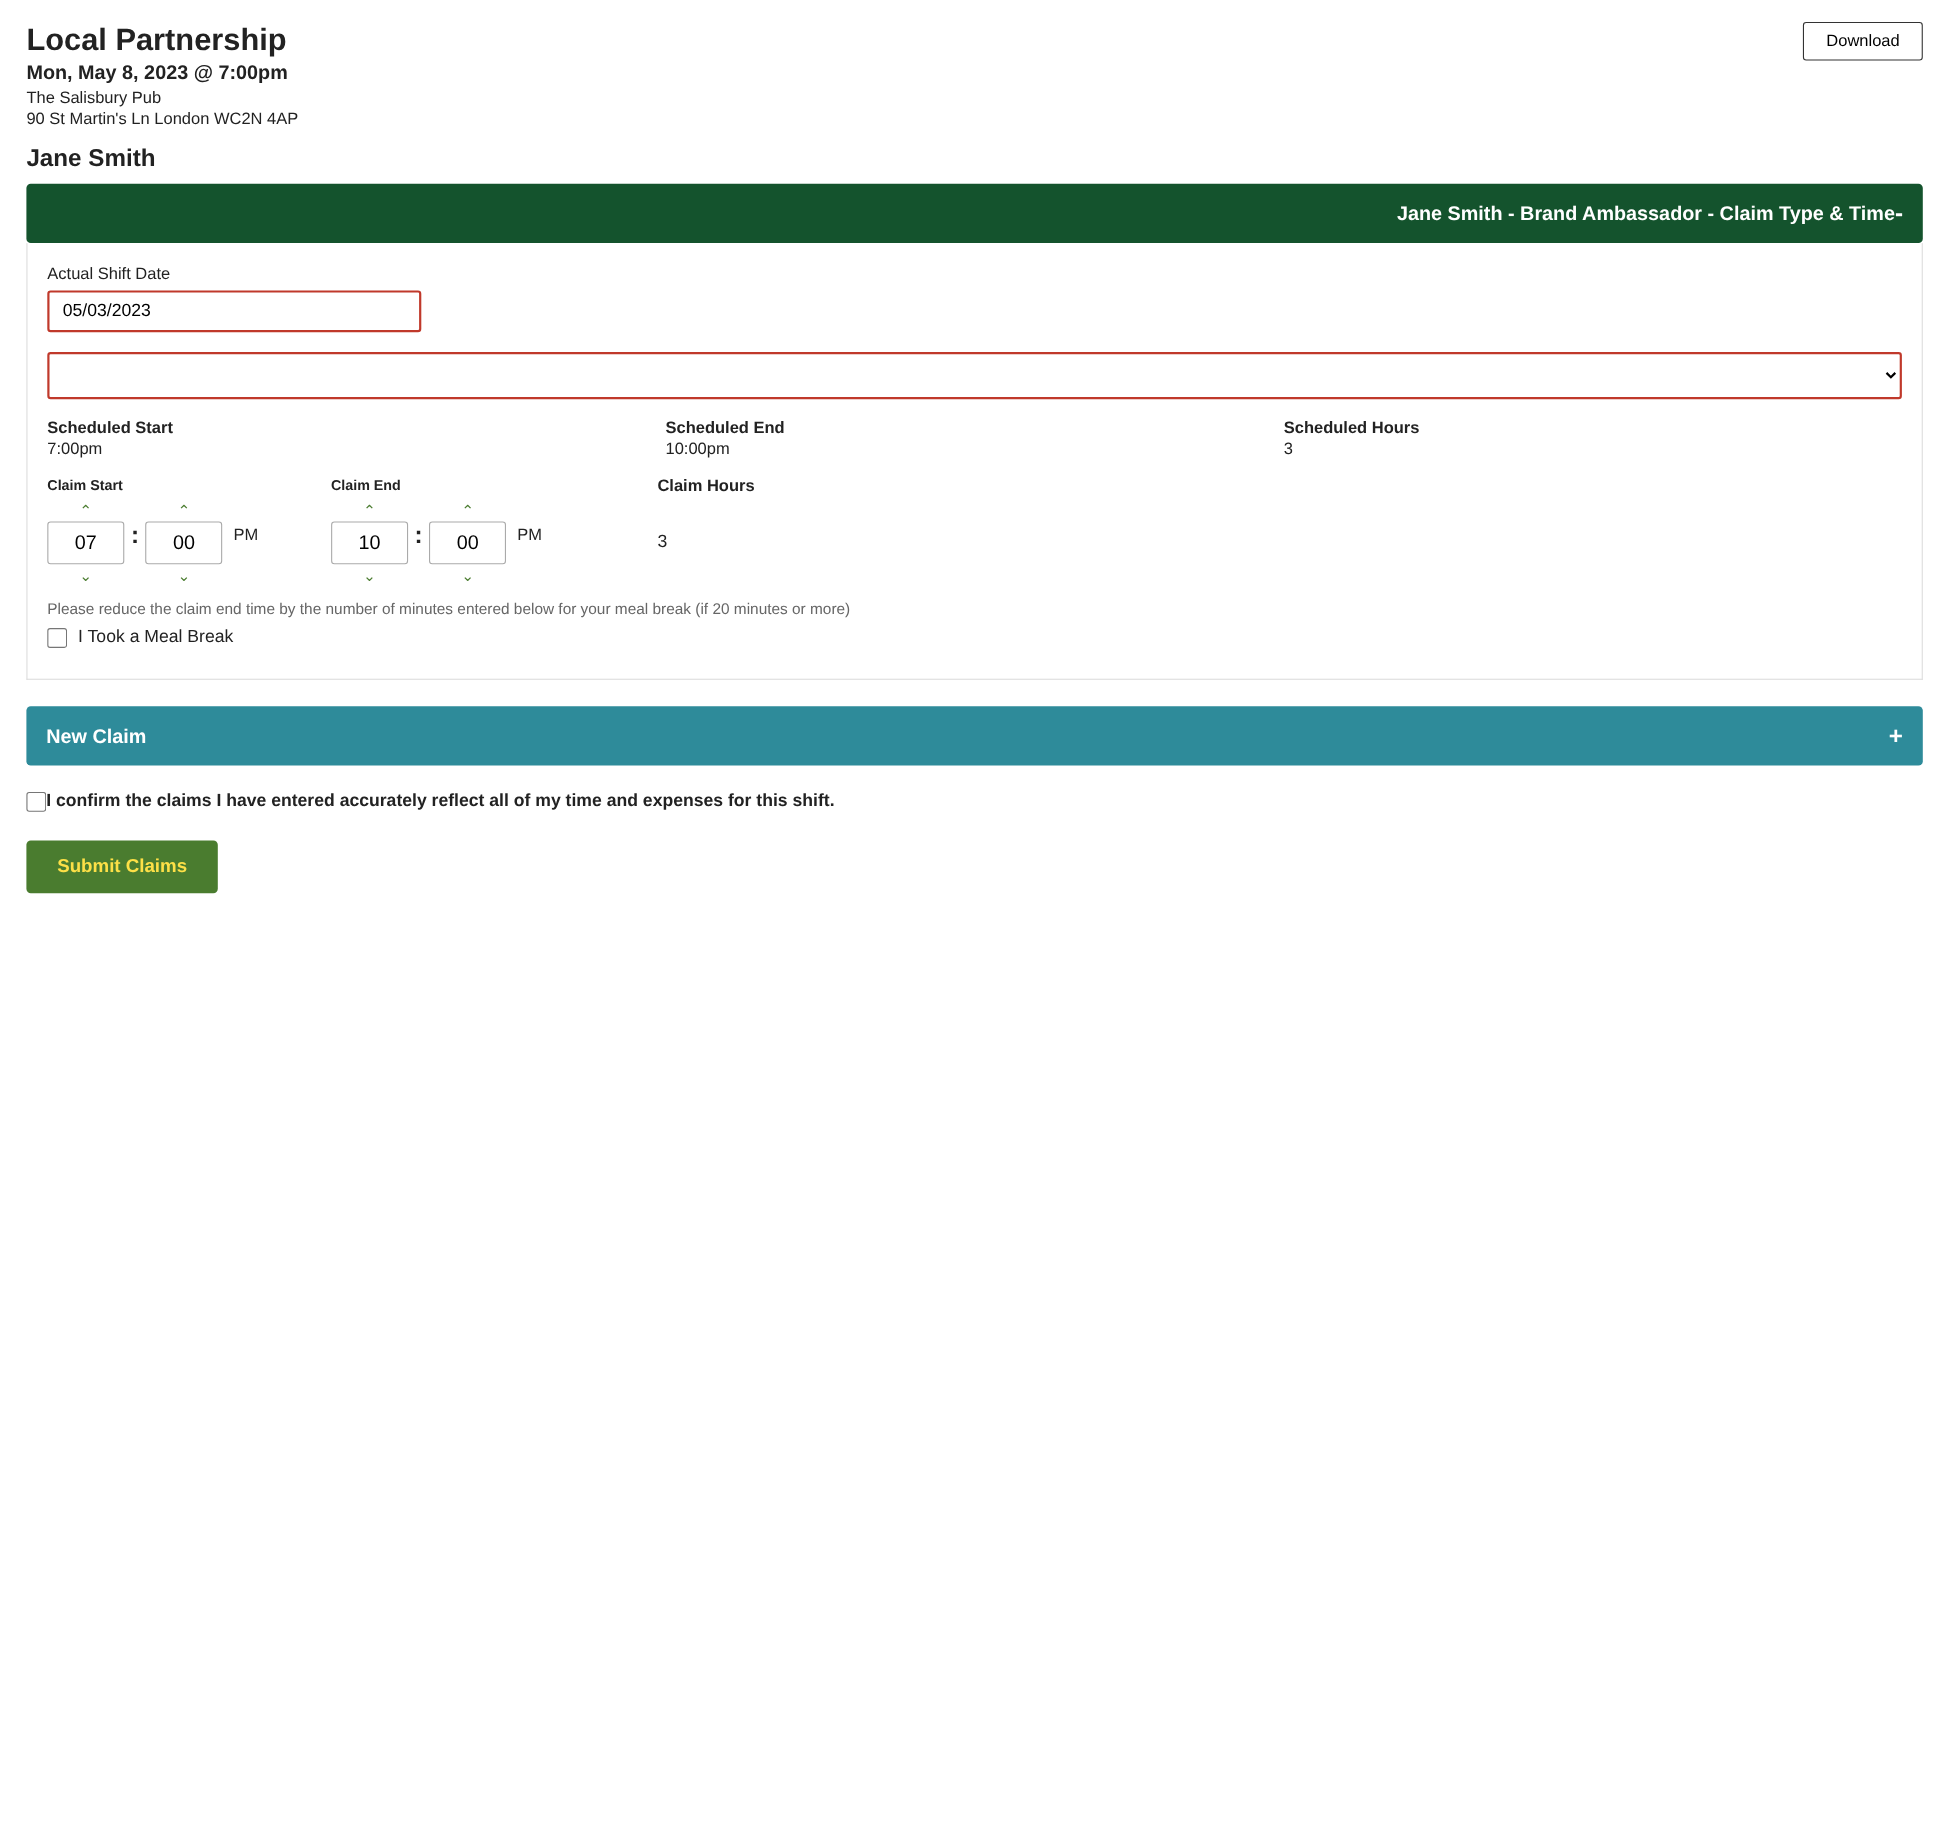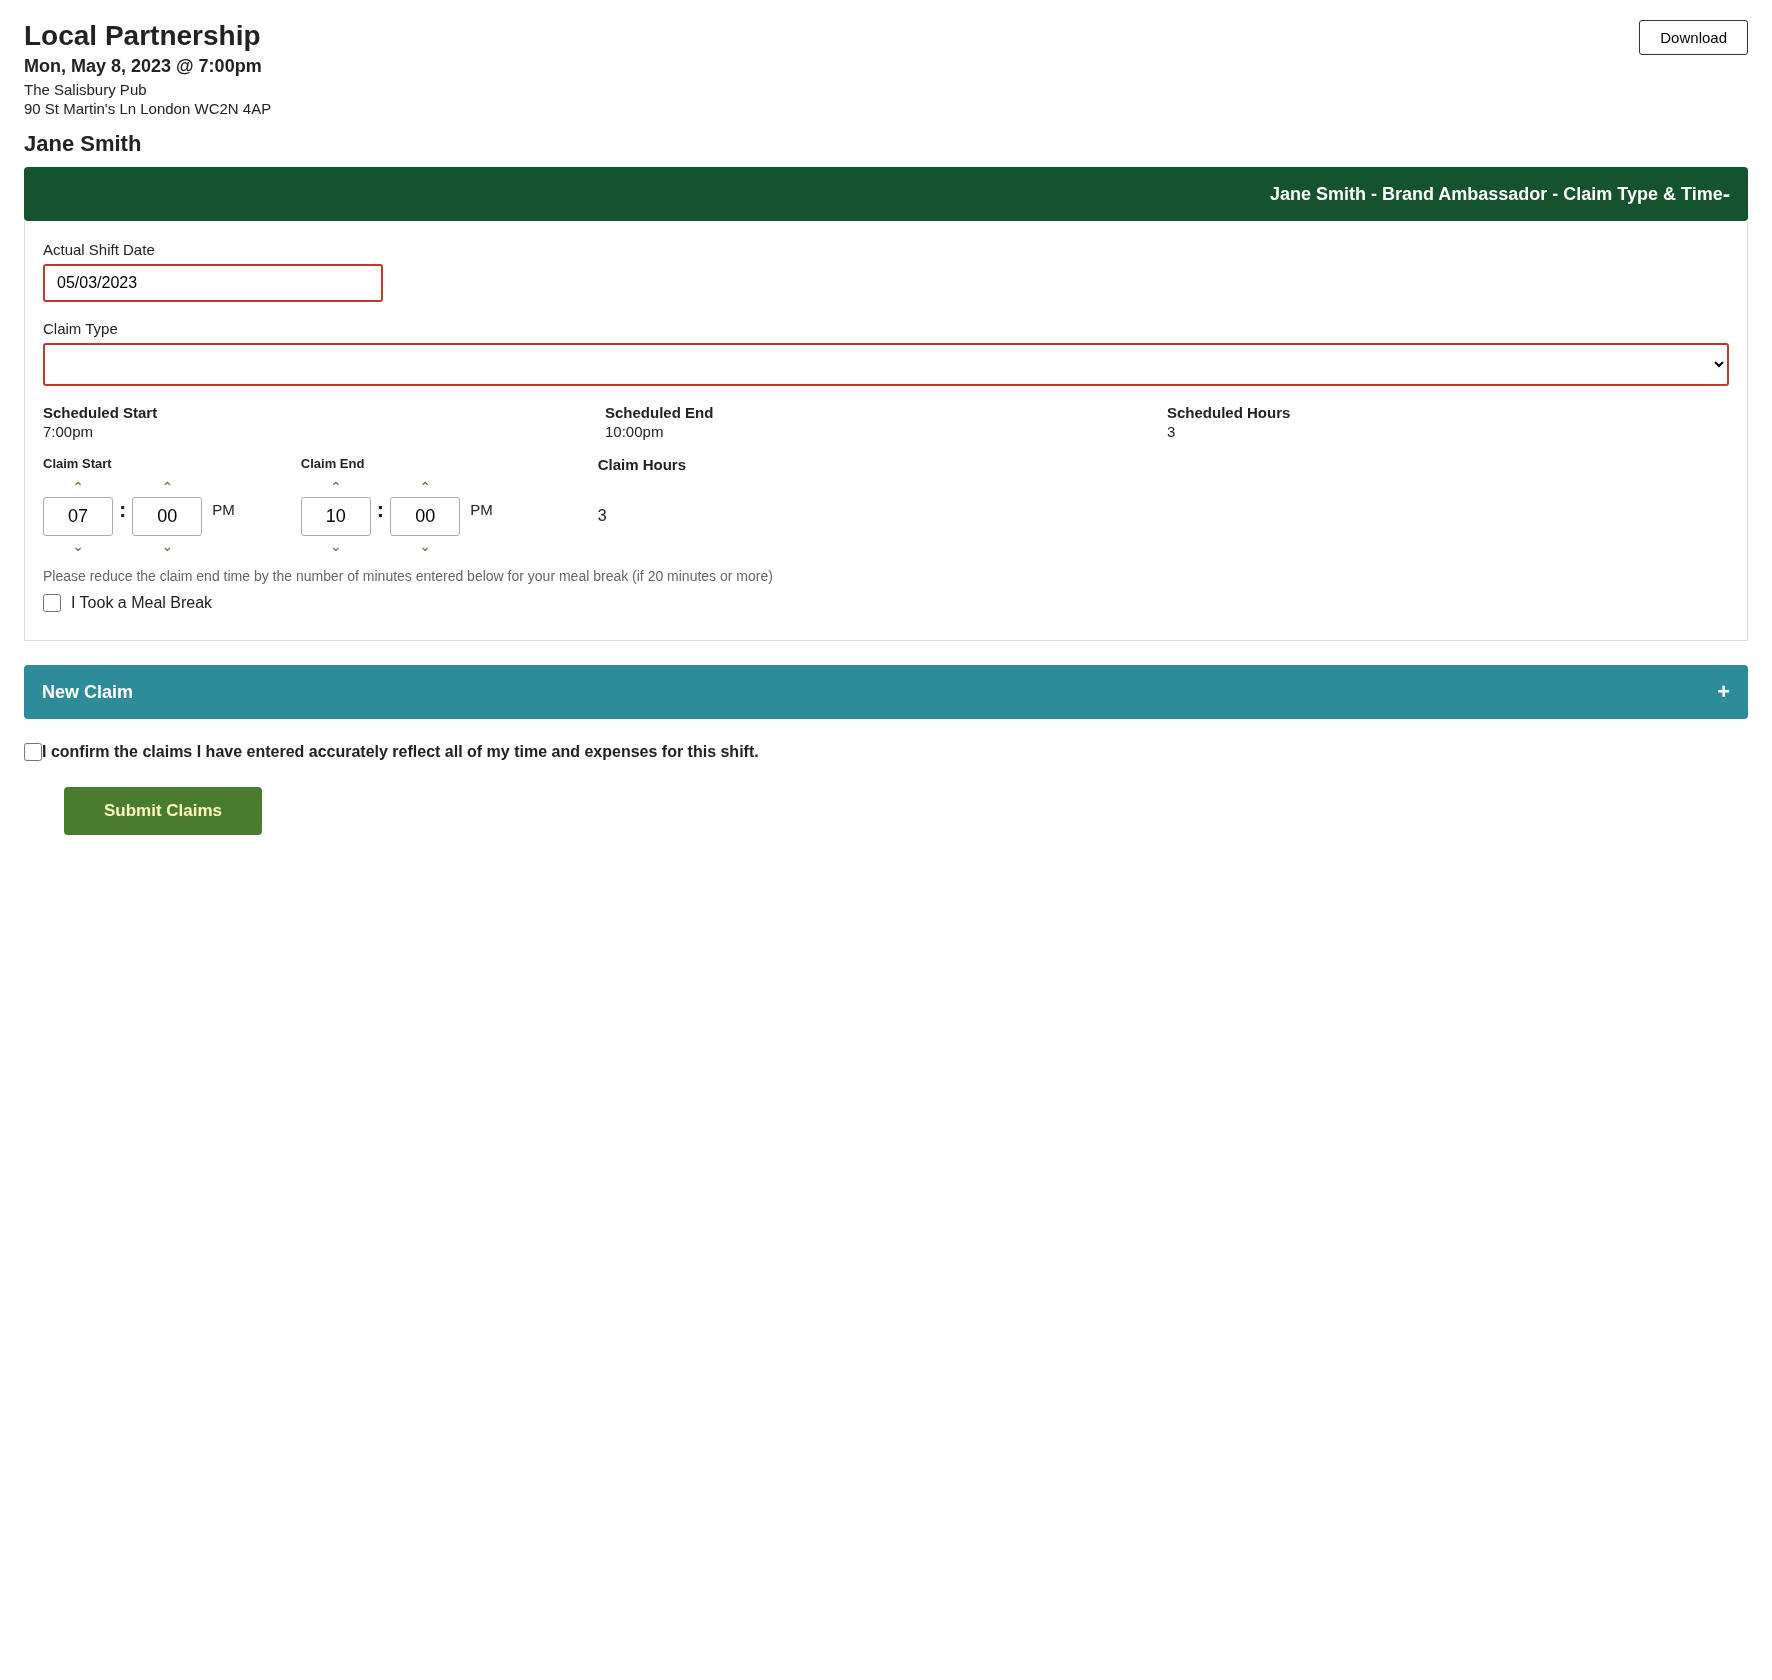--- a/index.html
+++ b/index.html
@@ -206,29 +206,28 @@
       height: 18px;
       cursor: pointer;
     }
     .confirm-checkbox-row label {
       font-size: 16px;
       font-weight: bold;
     }
 
     .submit-btn {
       background: #4a7c2f;
-      color: #fef9c3;
+      color: #fde047;
       border: none;
-      padding: 14px 40px;
+      padding: 14px 28px;
       font-size: 17px;
       font-weight: bold;
       border-radius: 4px;
       cursor: pointer;
       margin-top: 8px;
-      margin-left: 40px;
     }
 
     .scheduled-row {
       display: grid;
       grid-template-columns: 1fr 1fr 1fr;
       gap: 0;
       margin-bottom: 16px;
     }
     .sched-item {}
     .sched-label {
@@ -266,21 +265,20 @@
     <span class="toggle-icon">-</span>
   </div>
   <div class="form-body">
 
     <div class="field-group">
       <div class="field-label">Actual Shift Date</div>
       <input type="text" class="text-input" value="05/03/2023" style="">
     </div>
 
     <div class="field-group">
-      <div class="field-label">Claim Type</div>
       <select class="select-input">
         <option value=""></option>
       </select>
     </div>
 
     <div class="scheduled-row">
       <div class="sched-item">
         <div class="sched-label">Scheduled Start</div>
         <div class="sched-value">7:00pm</div>
       </div>

